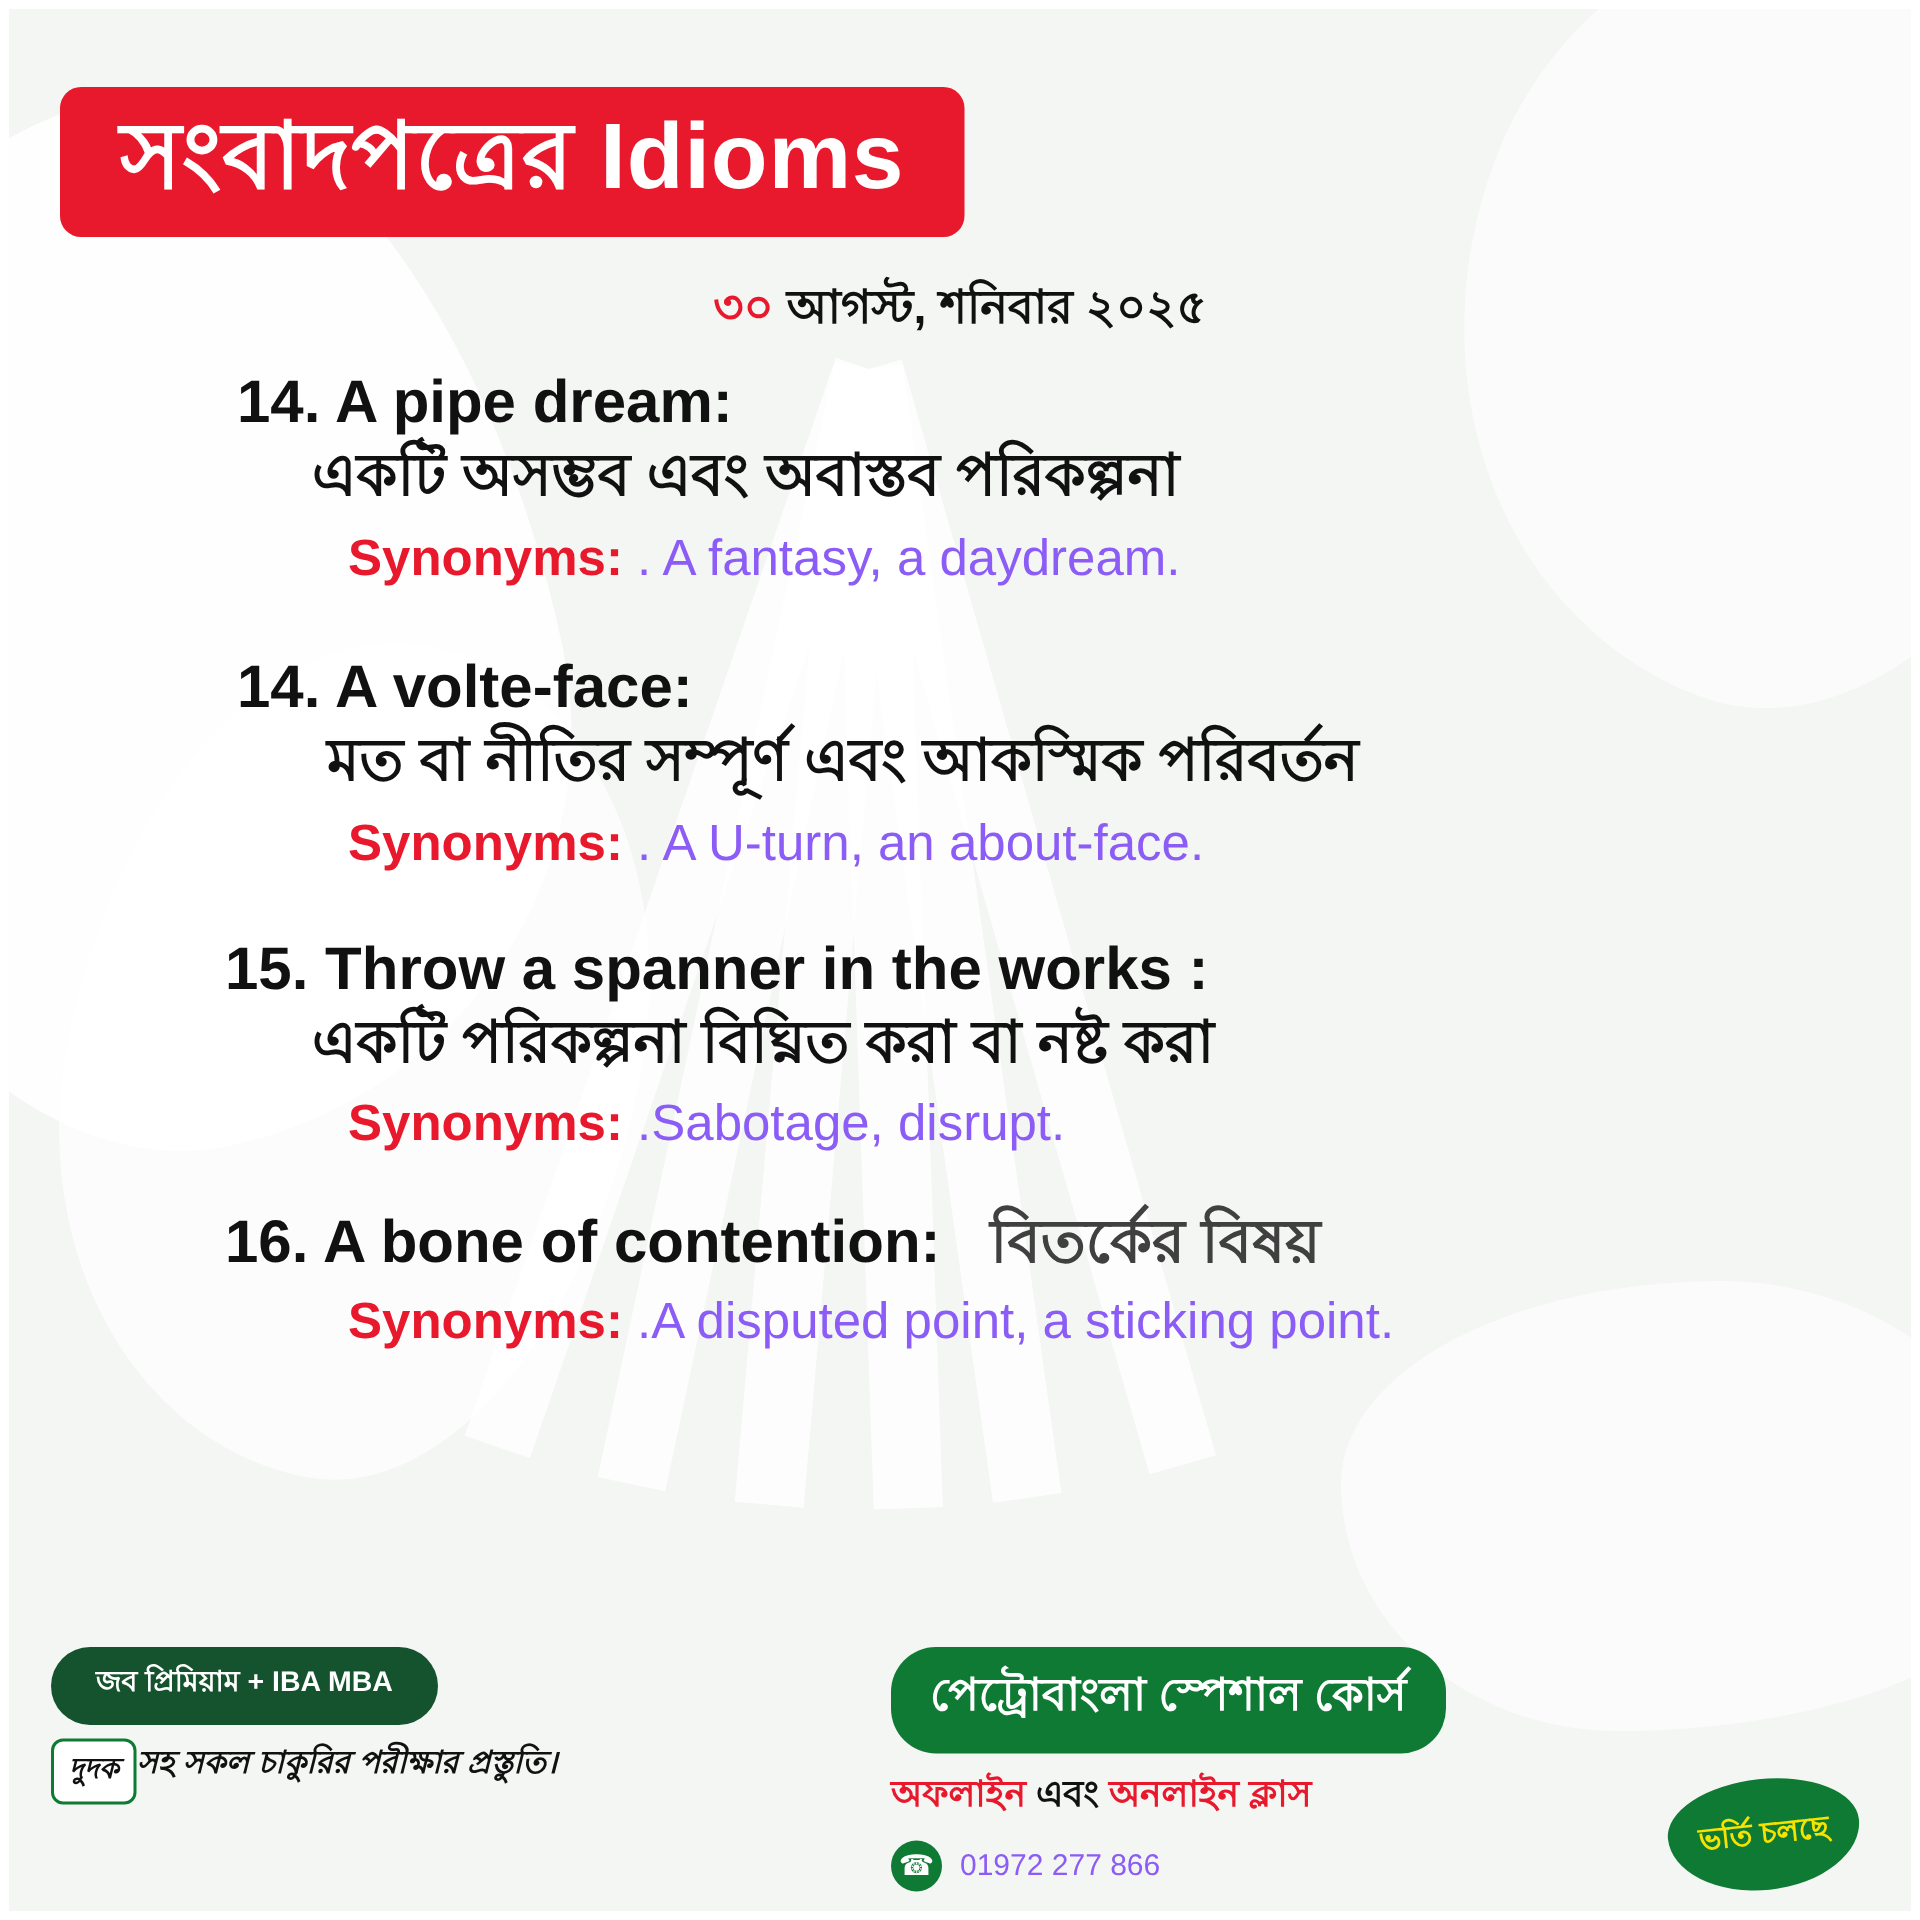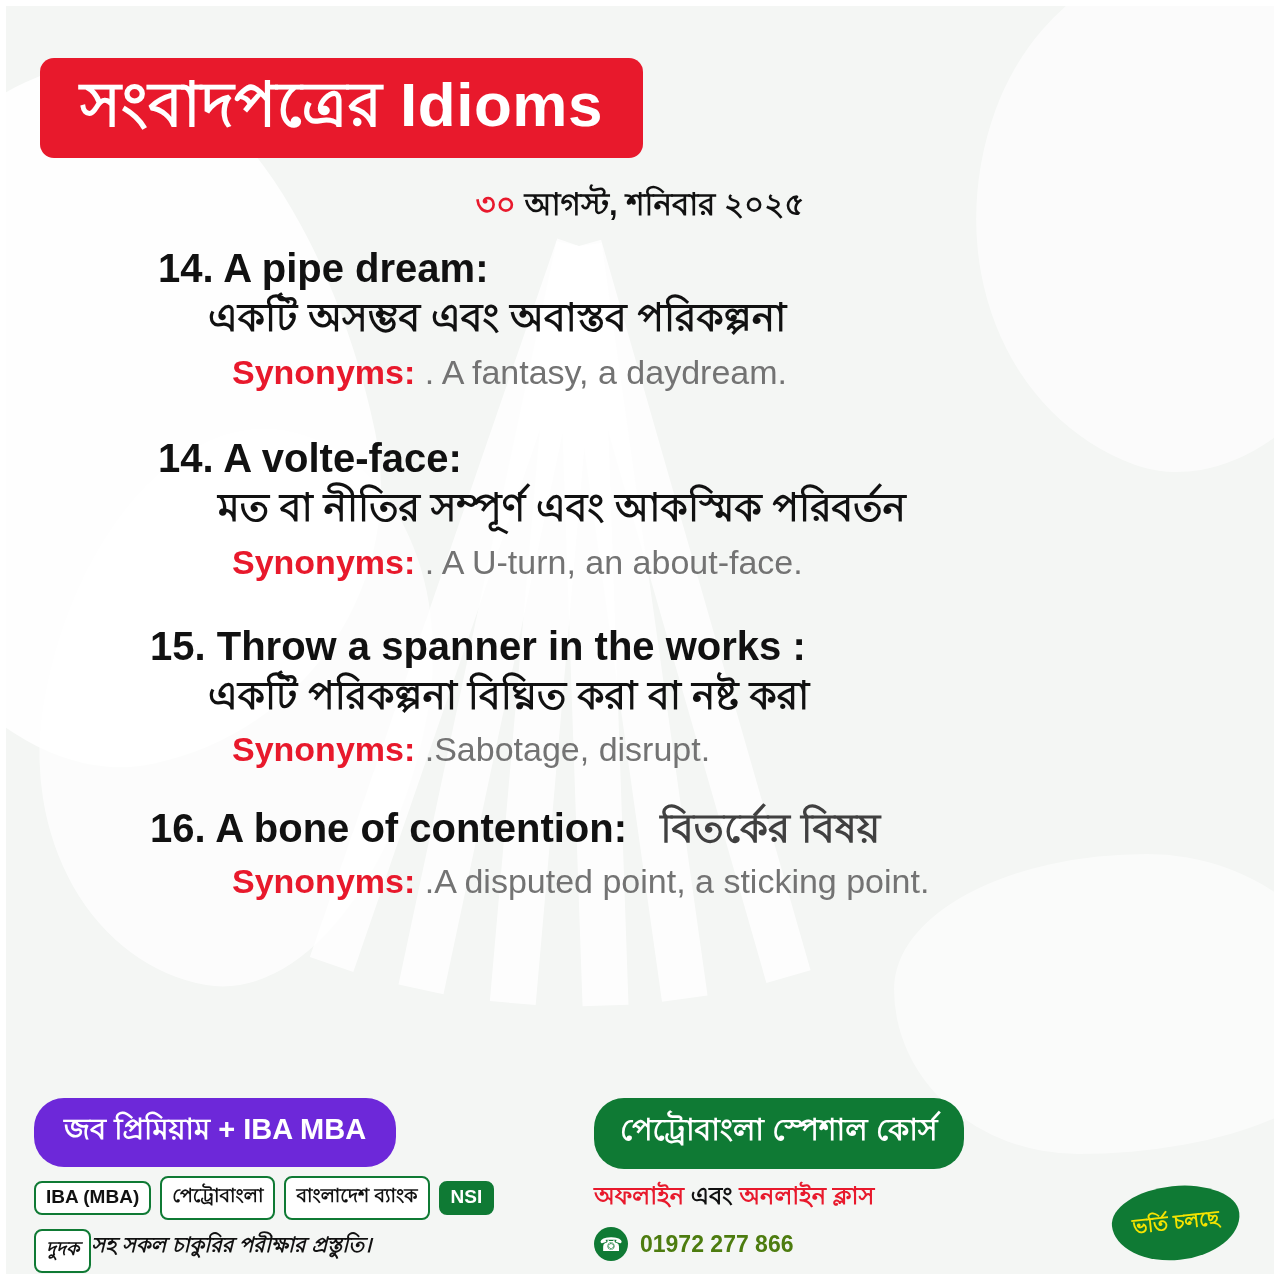--- a/index.html
+++ b/index.html
@@ -151,21 +151,21 @@
     line-height: 1.2;
     padding-left: 182px;
     margin-top: 10px;
     color: #111111;
   }
   .entry-syn .syn-label {
     color: #e8192c;
     font-weight: bold;
   }
   .entry-syn .syn-text {
-    color: #737373;
+    color: #8b5cf6;
   }
 
   .entry.e13 .entry-head { padding-left: 118px; }
   .entry.e13 .entry-bn { padding-left: 168px; }
   .entry.e13 .entry-syn { padding-left: 192px; }
 
   .entry.e14 .entry-head { padding-left: 118px; margin-top: 44px; }
   .entry.e14 .entry-bn { padding-left: 178px; }
   .entry.e14 .entry-syn { padding-left: 192px; }
 
@@ -192,23 +192,23 @@
     width: 560px;
     padding-top: 6px;
   }
   .footer-right {
     flex: 1;
     padding-top: 6px;
     position: relative;
   }
   .pill-red {
     display: inline-block;
-    background: #6d28d9;
+    background: #14532d;
     color: #ffffff;
-    font-size: 29px;
+    font-size: 19px;
     font-weight: bold;
     border-radius: 30px;
     padding: 8px 30px 12px 30px;
     white-space: nowrap;
   }
   .tag-row {
     display: flex;
     align-items: center;
     gap: 9px;
     margin-top: 9px;
@@ -272,23 +272,23 @@
     height: 34px;
     border-radius: 50%;
     background: #0f7a34;
     color: #ffffff;
     display: flex;
     align-items: center;
     justify-content: center;
     font-size: 19px;
   }
   .phone-num {
-    font-size: 23px;
-    font-weight: bold;
-    color: #4d7c0f;
+    font-size: 20px;
+    font-weight: normal;
+    color: #8b5cf6;
   }
   .seal {
     position: absolute;
     right: 6px;
     bottom: 4px;
     width: 128px;
     height: 74px;
     background: #0f7a34;
     border-radius: 50% 50% 50% 50% / 45% 45% 55% 55%;
     color: #f6e400;
@@ -382,26 +382,20 @@
         </div>
       </div>
 
     </div>
   </div>
 
   <div class="footer">
 
     <div class="footer-left">
       <div class="pill-red">জব প্রিমিয়াম + IBA MBA</div>
-      <div class="tag-row">
-        <span class="tag">IBA (MBA)</span>
-        <span class="tag">পেট্রোবাংলা</span>
-        <span class="tag">বাংলাদেশ ব্যাংক</span>
-        <span class="tag solid">NSI</span>
-      </div>
       <div class="tag-row2">
         <span class="tag">দুদক</span>
         <span class="tag-note">সহ সকল চাকুরির পরীক্ষার প্রস্তুতি।</span>
       </div>
     </div>
 
     <div class="footer-right">
       <div class="pill-green">পেট্রোবাংলা স্পেশাল কোর্স</div>
       <div class="offline-line">
         <span class="red">অফলাইন</span>

